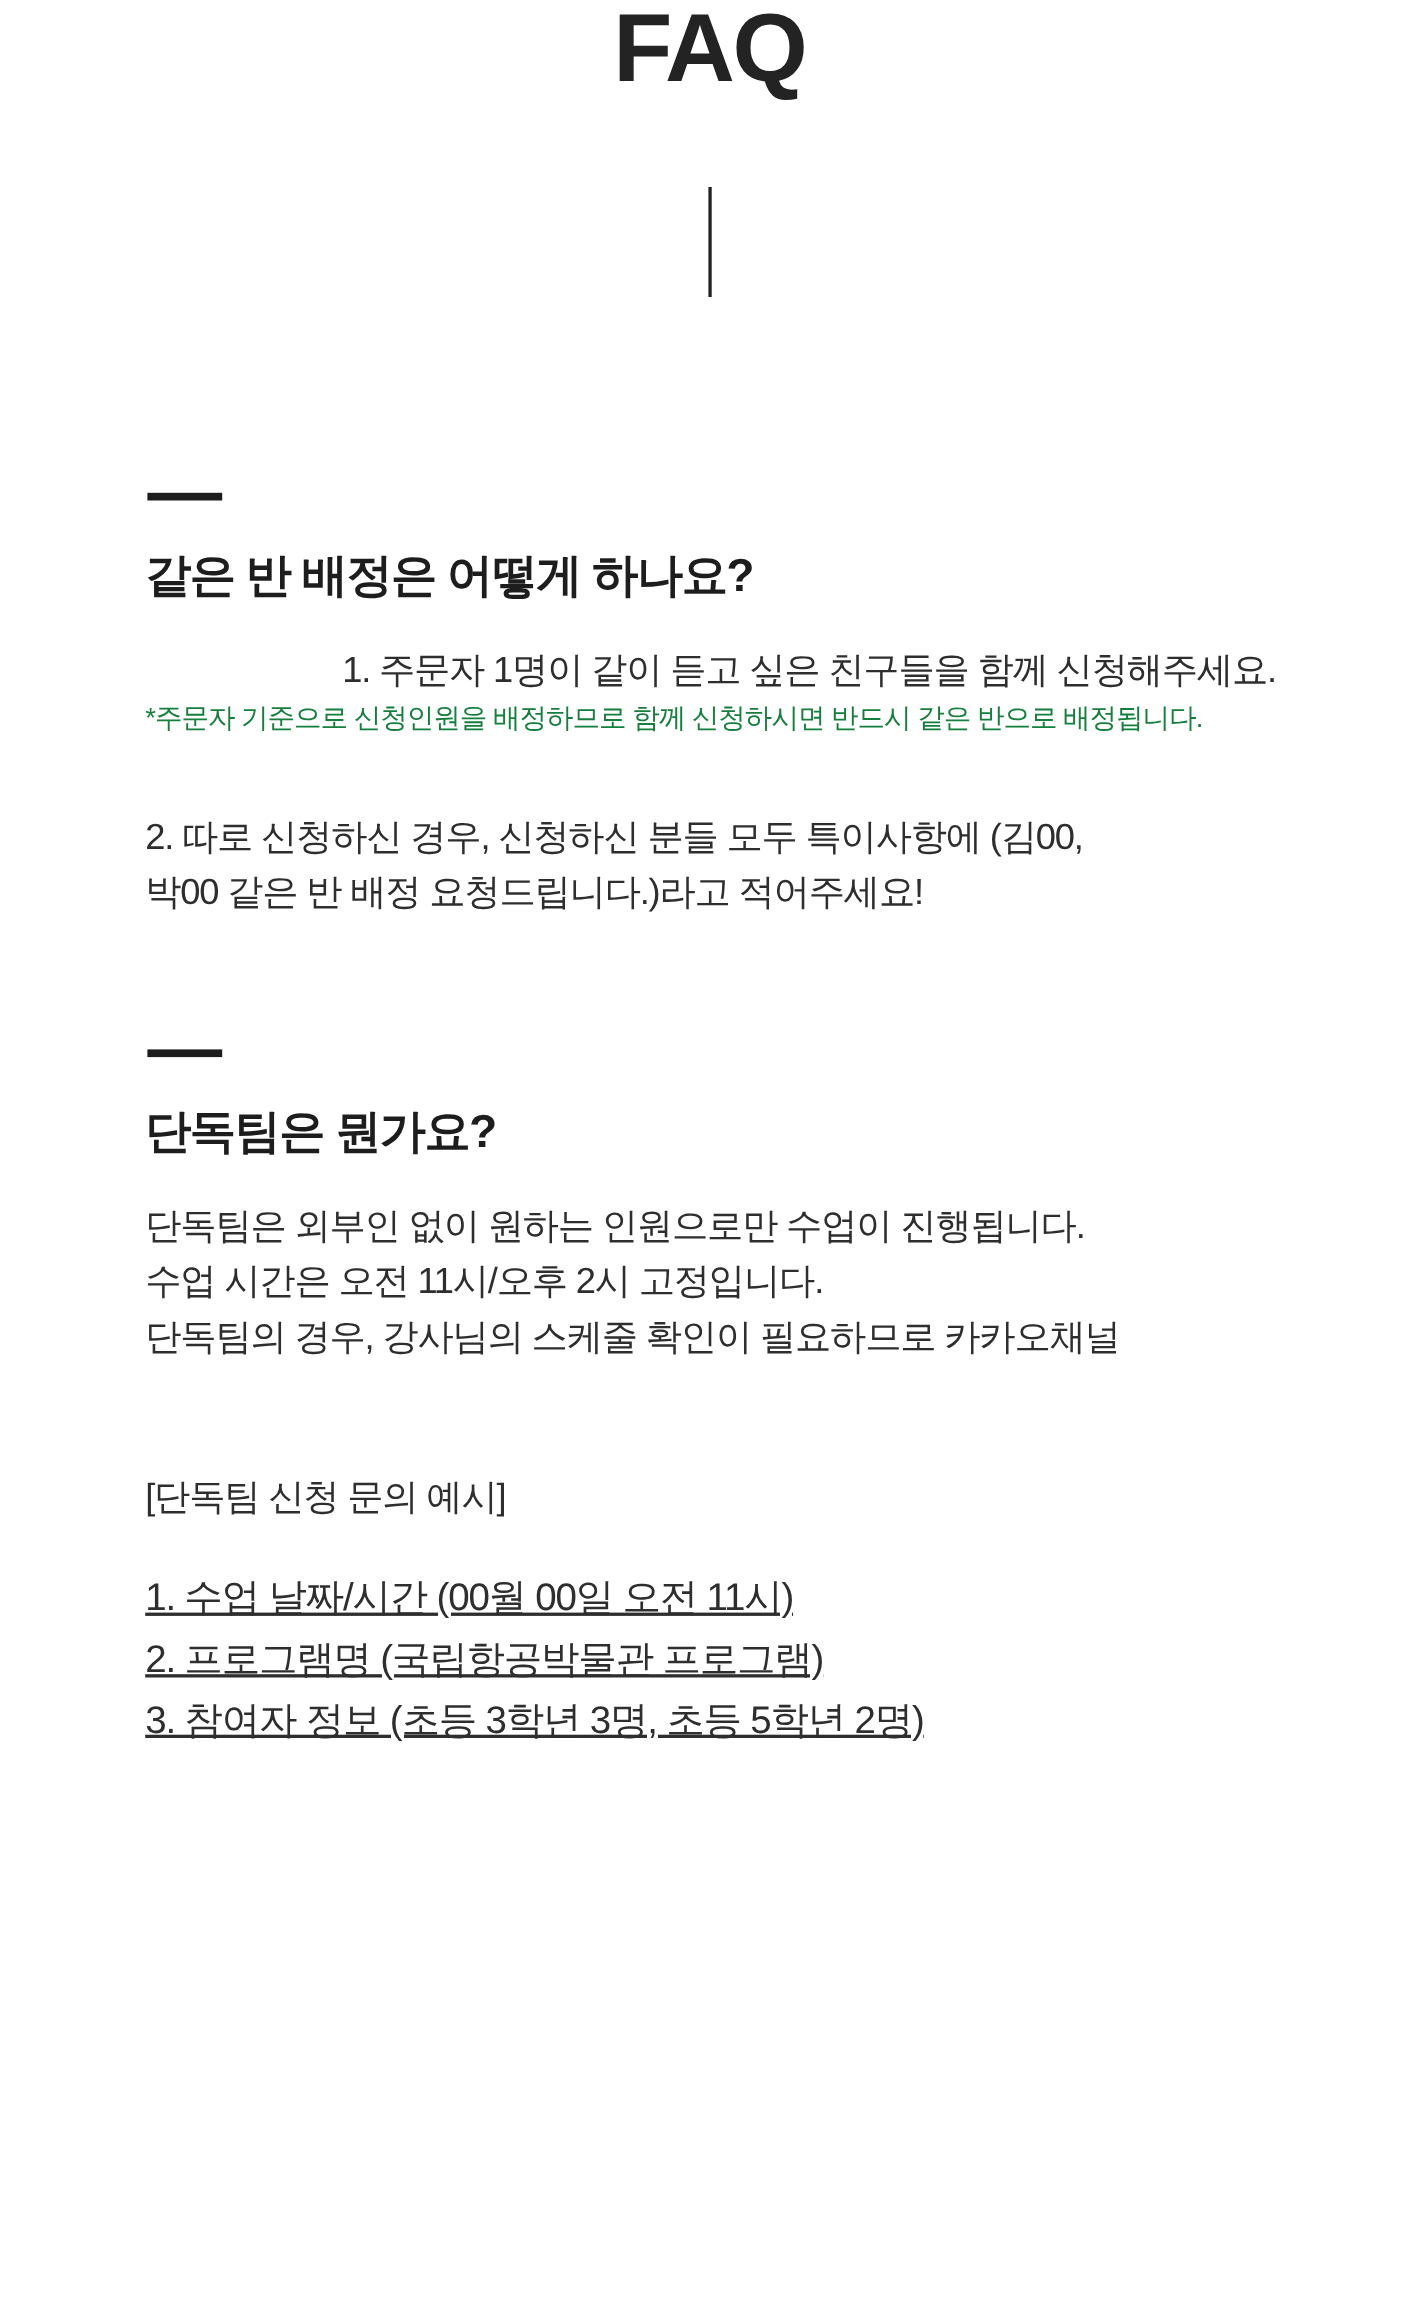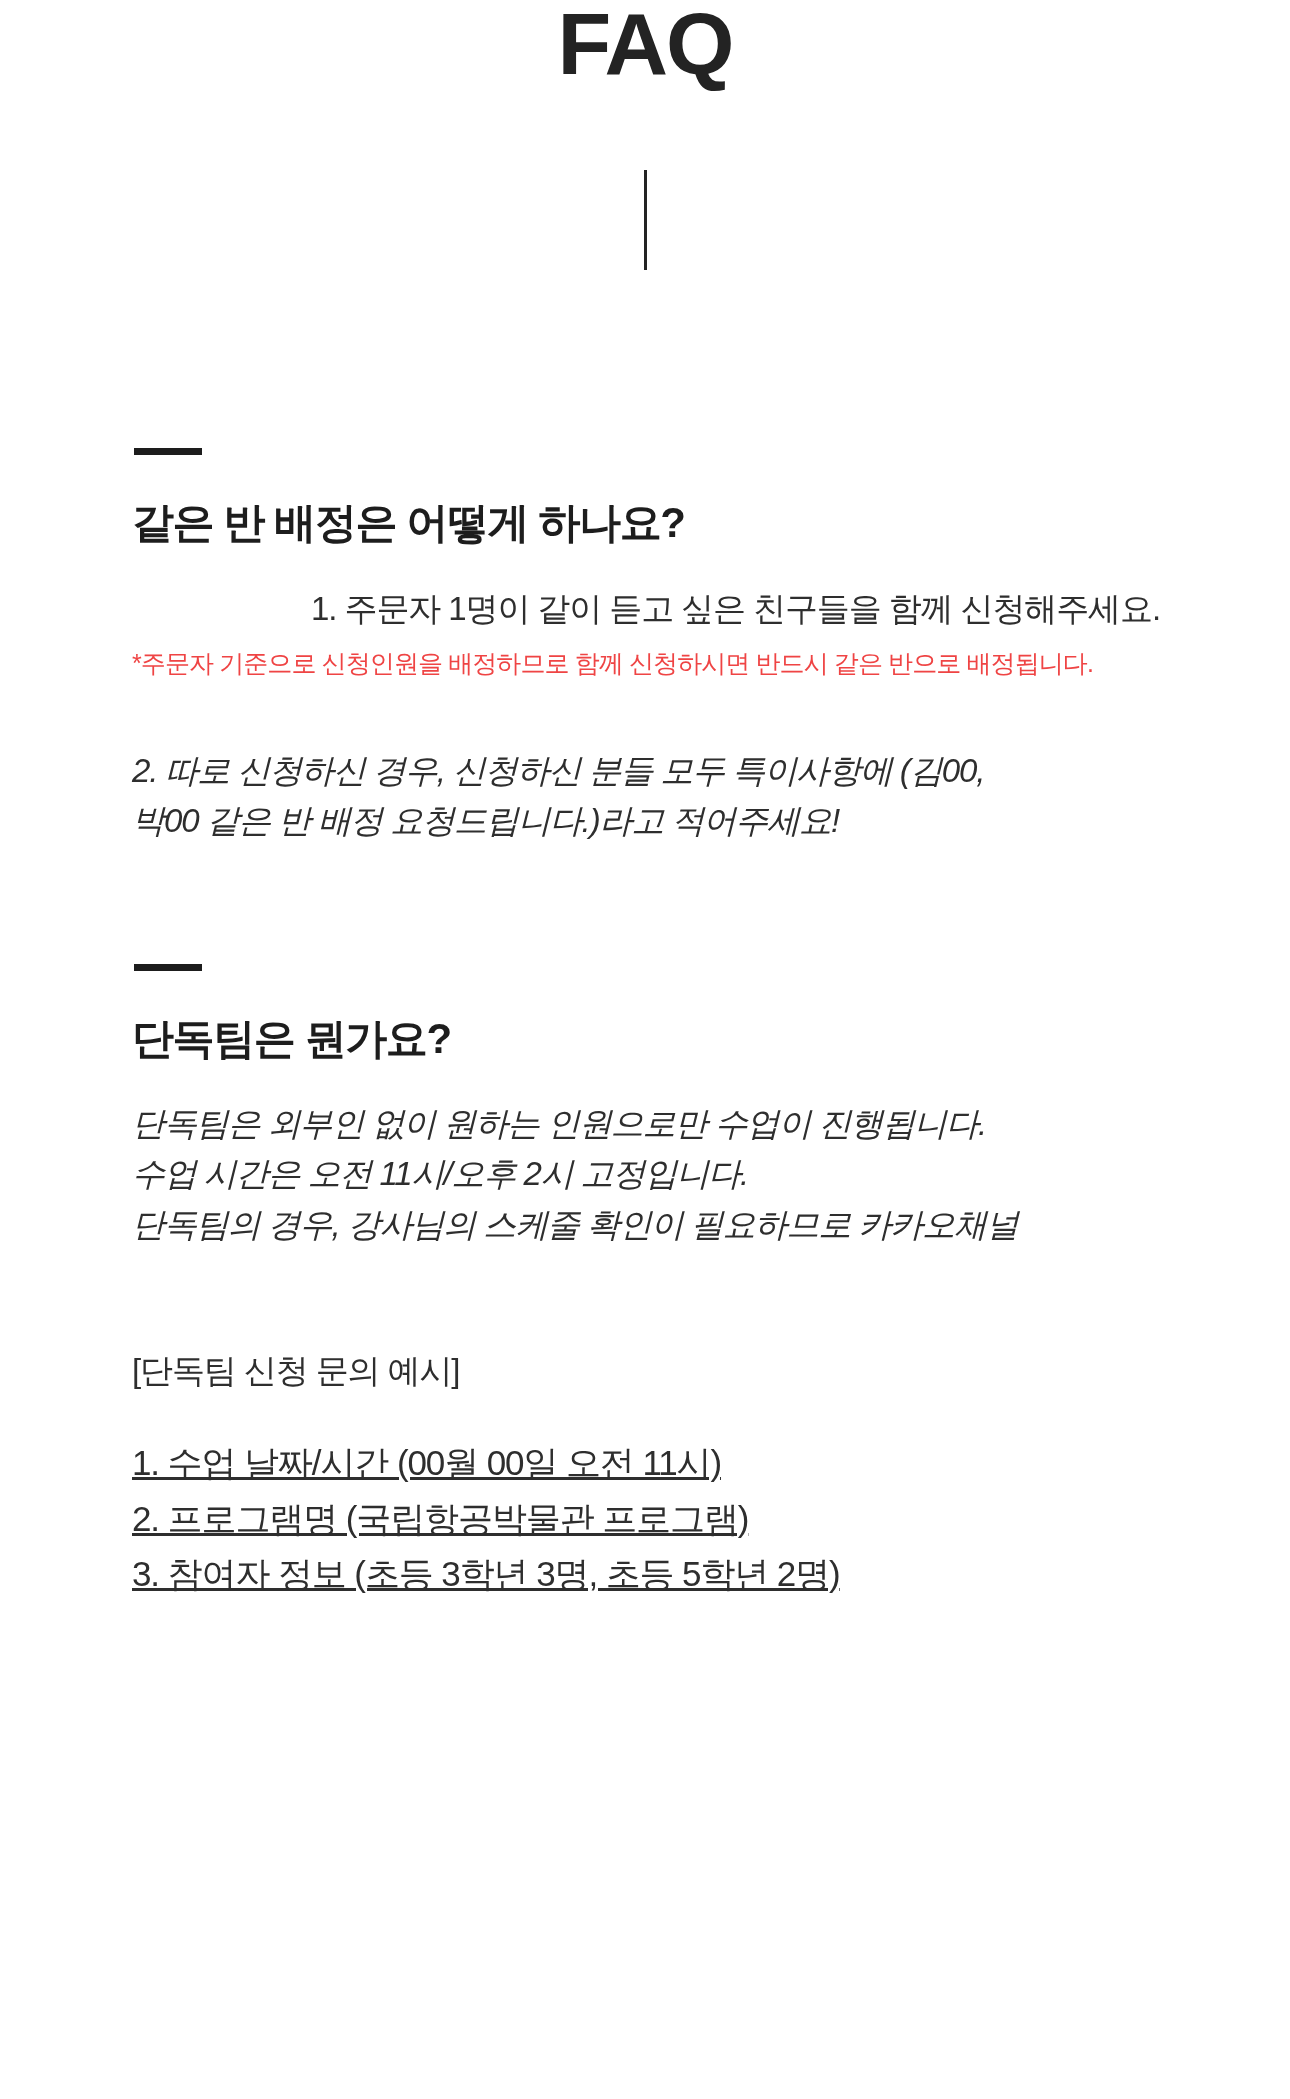--- a/index.html
+++ b/index.html
@@ -67,40 +67,39 @@
     margin: 18px 0 0 2px;
     font-size: 33px;
     line-height: 1.5;
     font-weight: 400;
     letter-spacing: -1.1px;
     color: #2e2e2e;
     text-align: right;
   }
 
   .note {
-    margin: 10px 0 0 2px;
+    margin: 0 0 0 2px;
     font-size: 25px;
     line-height: 1.62;
     letter-spacing: -0.9px;
-    color: #ef4444;
+    color: #15803d;
     max-width: 1035px;
   }
 
   .gap-lg { height: 62px; }
   .gap-md { height: 40px; }
   .gap-xl { height: 96px; }
 
   .block {
     margin-left: 2px;
     font-size: 33px;
     line-height: 1.52;
     letter-spacing: -1.1px;
     color: #2e2e2e;
     max-width: 1060px;
-    font-style: italic;
   }
   .block .line { display: block; }
 
   .example-label {
     margin: 0 0 0 2px;
     font-size: 33px;
     line-height: 1.5;
     letter-spacing: -1.1px;
     color: #2e2e2e;
   }

